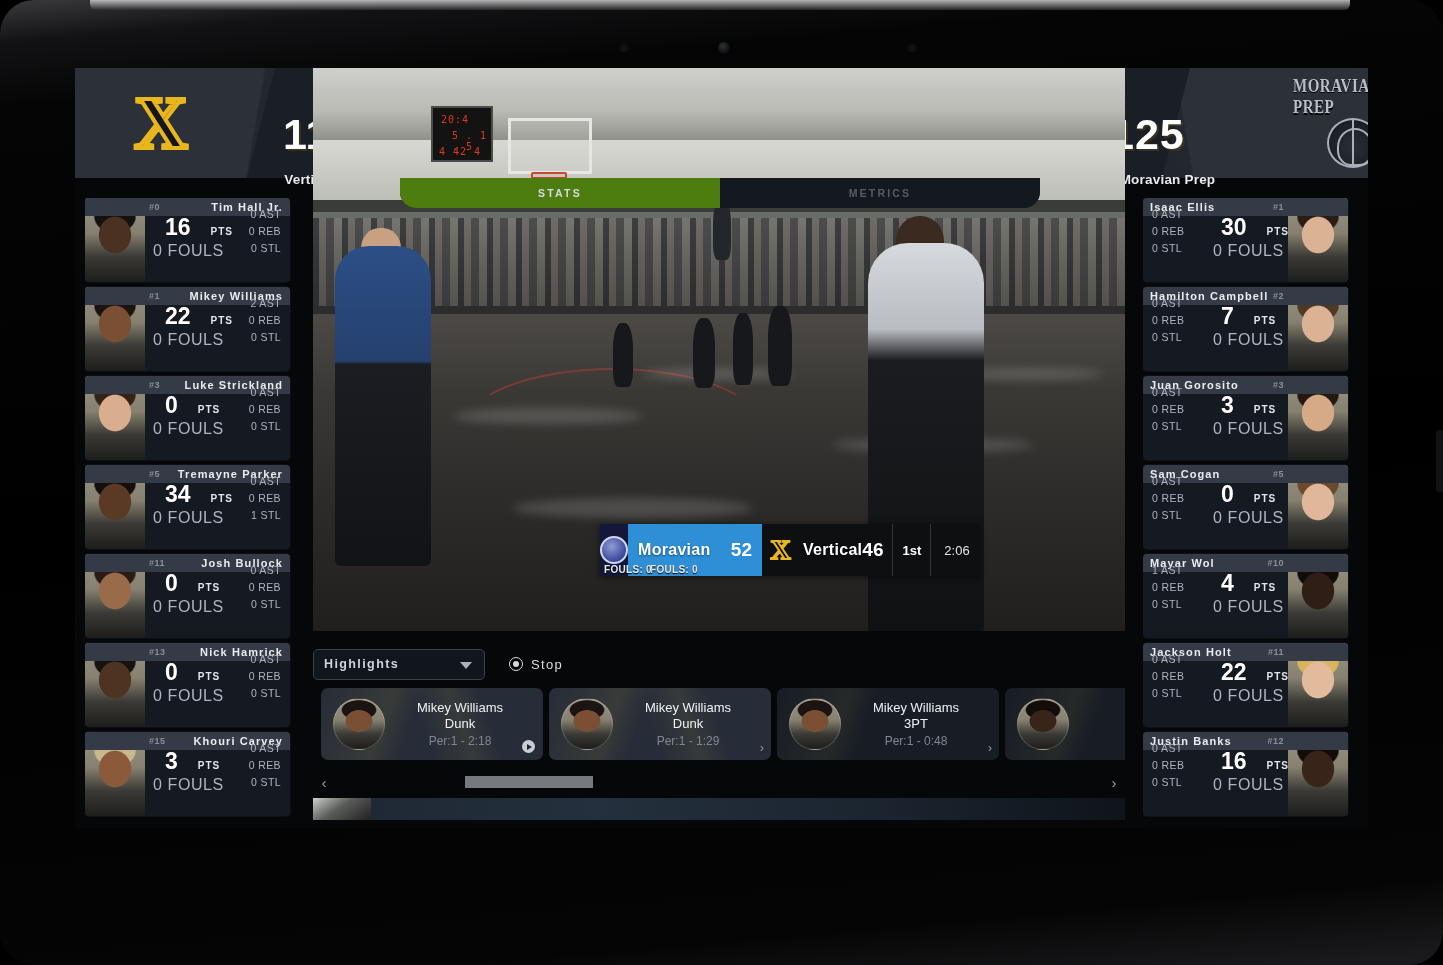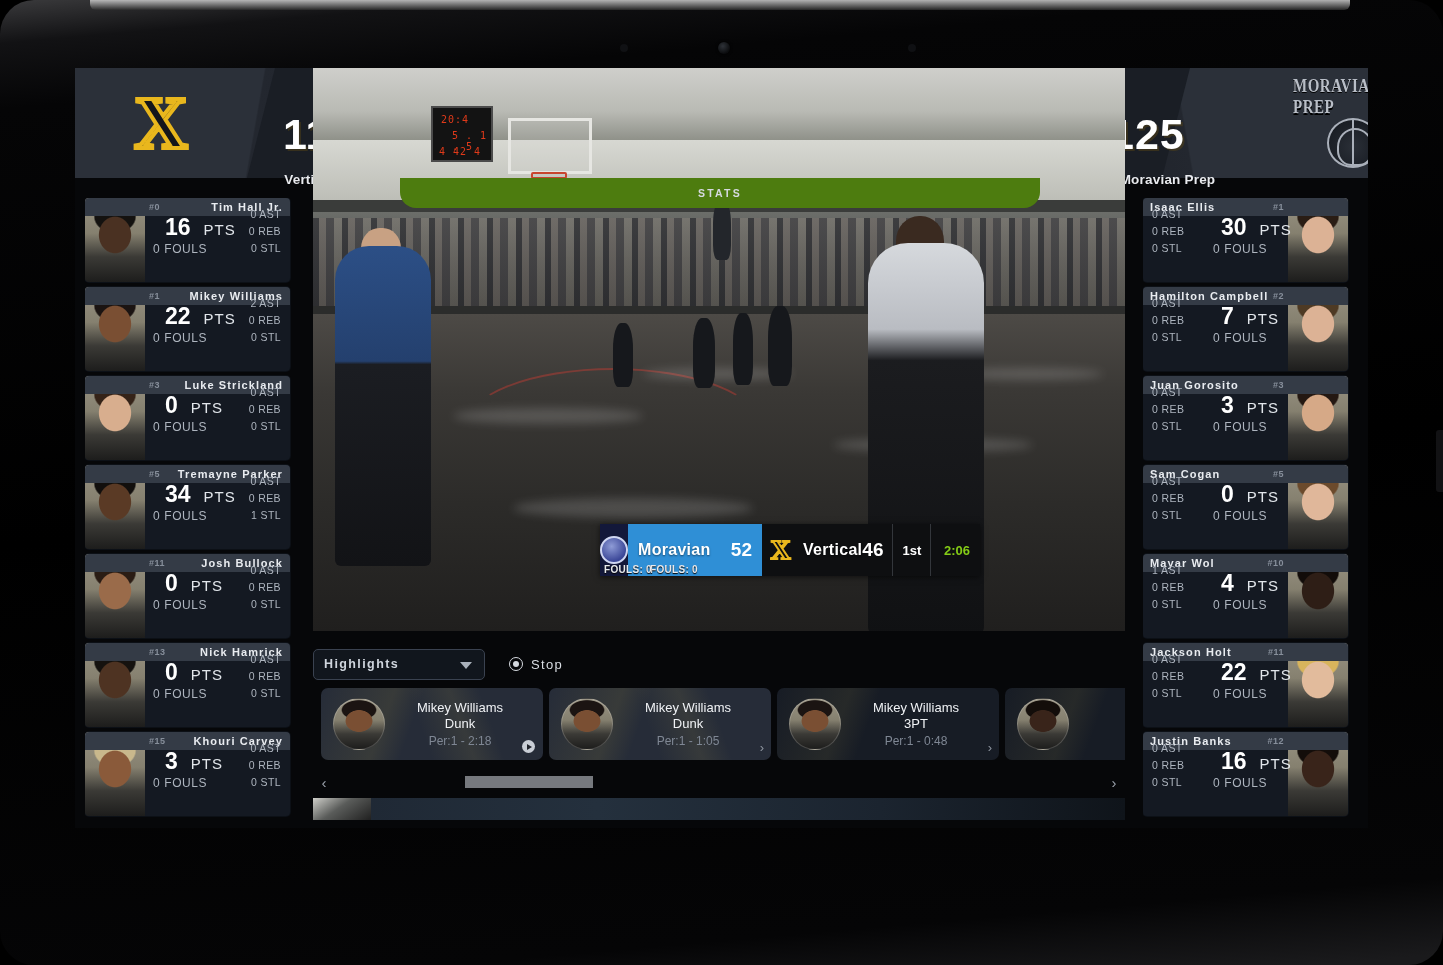--- a/index.html
+++ b/index.html
@@ -199,22 +199,22 @@
   }
   .p-num { font-size:9px; color:#878f9b; font-weight:700; letter-spacing:.5px; }
   .p-name { font-size:11px; color:#e9ecf0; font-weight:700; letter-spacing:1.1px; }
   .pcard-body { position:absolute; top:18px; height:66px; width:100%; }
   .p-photo {
     position:absolute; top:0; width:60px; height:84px;
     background-size:cover; background-position:center 18%;
   }
   .p-pts-wrap { position:absolute; display:flex; align-items:baseline; }
   .p-pts { font-size:23px; font-weight:700; color:#fff; }
-  .p-pts-lbl { font-size:15px; font-weight:400; color:#e2e6eb; letter-spacing:1px; margin-left:13px; }
-  .p-fouls { position:absolute; font-size:12px; color:#aeb5bf; letter-spacing:.6px; }
+  .p-pts-lbl { font-size:10px; font-weight:700; color:#e2e6eb; letter-spacing:1px; margin-left:20px; }
+  .p-fouls { position:absolute; font-size:16px; color:#aeb5bf; letter-spacing:.6px; }
   .p-stats { position:absolute; display:flex; flex-direction:column; gap:5px; }
   .p-stat { font-size:10.5px; color:#aeb5bf; letter-spacing:.4px; }
 
   
   .L .p-photo { left:0; }
   .L .pcard-hdr { padding-left:64px; justify-content:space-between; padding-right:7px; }
   .L .p-pts-wrap { left:80px; top:16px; }
   .L .p-fouls { left:68px; top:44px; }
   .L .p-stats { right:9px; top:10px; align-items:flex-end; }
 
@@ -301,21 +301,21 @@
   .sbug-team { font-size:16px; font-weight:700; color:#fff; letter-spacing:.3px;
     text-shadow:0 1px 2px rgba(0,0,0,.5); }
   .sbug-score { font-size:19px; font-weight:700; color:#fff; }
   #sbug-mid { flex:0 0 32px; display:flex; align-items:center; justify-content:center; background:#0e0f11; }
   #sbug-mid .xv-mark { font-size:28px; line-height:28px; -webkit-text-stroke:2px #e9b71d; color:#0e0f11; letter-spacing:-5px; }
   #sbug-away { flex:1; background:#0e0f11; display:flex; align-items:center;
     justify-content:space-between; padding:0 9px; }
   #sbug-per { flex:0 0 38px; display:flex; align-items:center; justify-content:center;
     border-left:1px solid #33363b; font-size:13px; font-weight:700; color:#fff; }
   #sbug-clock { flex:0 0 52px; display:flex; align-items:center; justify-content:center;
-    border-left:1px solid #33363b; font-size:13px; font-weight:700; color:#84cc16; }
+    border-left:1px solid #33363b; font-size:13px; font-weight:400; color:#e5e5e5; }
   .sbug-fouls {
     position:absolute; bottom:1px; font-size:10px; color:#e8eaee; font-weight:700;
     letter-spacing:.3px; text-shadow:0 1px 1px #000;
   }
 
   
   #controls { position:absolute; left:238px; top:463px; width:812px; height:46px; display:flex; align-items:center; }
   #hl-select {
     position:relative; width:172px; height:31px; background:#11161d;
     border:1px solid #3a4250; border-radius:5px; display:flex; align-items:center;
@@ -470,20 +470,21 @@
       <div class="sb-score" id="score-right">125</div>
       <div class="sb-teamname" id="name-right">Moravian Prep</div>
       <div id="logo-right">
         <span id="mp-word">MORAVIAN PREP</span>
         <span id="mp-ball"></span>
       </div>
     </div>
 
     <div id="tabs">
       <div class="tab tab-active">STATS</div>
+      <div class="tab tab-inactive">METRICS</div>
     </div>
 
     <div id="main">
       <div id="main-bg"></div>
 
       <div id="video-wrap">
         <div id="video-canvas">
           <div id="gym-ceiling"></div>
           <div id="gym-wall"></div>
           <div id="backboard"></div>
@@ -819,21 +820,21 @@
               <div class="hl-act">Dunk</div>
               <div class="hl-time">Per:1 - 2:18</div>
             </div>
             <span class="hl-play"></span>
           </div>
           <div class="hl-card" style="left: 236px;">
             <div class="hl-avatar" style="background: radial-gradient(42% 34% at 50% 44%, rgb(122, 79, 51) 0%, rgb(122, 79, 51) 62%, rgba(0, 0, 0, 0) 66%), radial-gradient(46% 26% at 50% 22%, rgb(27, 20, 18) 0%, rgb(27, 20, 18) 72%, rgba(0, 0, 0, 0) 78%), linear-gradient(rgb(154, 148, 132) 0%, rgb(133, 128, 111) 42%, rgb(59, 58, 54) 70%, rgb(29, 29, 28) 100%);"></div>
             <div class="hl-text">
               <div class="hl-name">Mikey Williams</div>
               <div class="hl-act">Dunk</div>
-              <div class="hl-time">Per:1 - 1:05</div>
+              <div class="hl-time">Per:1 - 1:29</div>
             </div>
             <span class="hl-next">›</span>
           </div>
           <div class="hl-card dim" style="left: 464px;">
             <div class="hl-avatar" style="background: radial-gradient(42% 34% at 50% 44%, rgb(122, 79, 51) 0%, rgb(122, 79, 51) 62%, rgba(0, 0, 0, 0) 66%), radial-gradient(46% 26% at 50% 22%, rgb(27, 20, 18) 0%, rgb(27, 20, 18) 72%, rgba(0, 0, 0, 0) 78%), linear-gradient(rgb(154, 148, 132) 0%, rgb(133, 128, 111) 42%, rgb(59, 58, 54) 70%, rgb(29, 29, 28) 100%);"></div>
             <div class="hl-text">
               <div class="hl-name">Mikey Williams</div>
               <div class="hl-act">3PT</div>
               <div class="hl-time">Per:1 - 0:48</div>
             </div>

